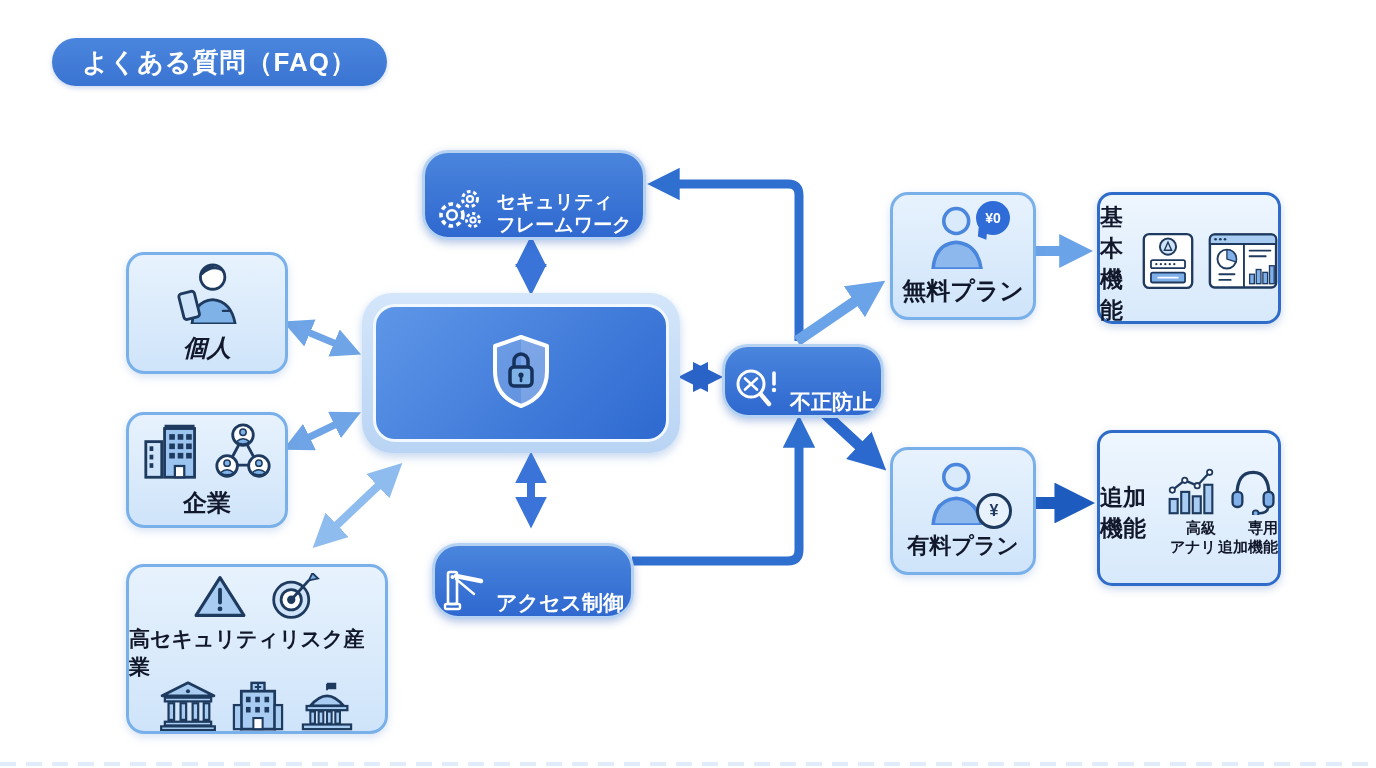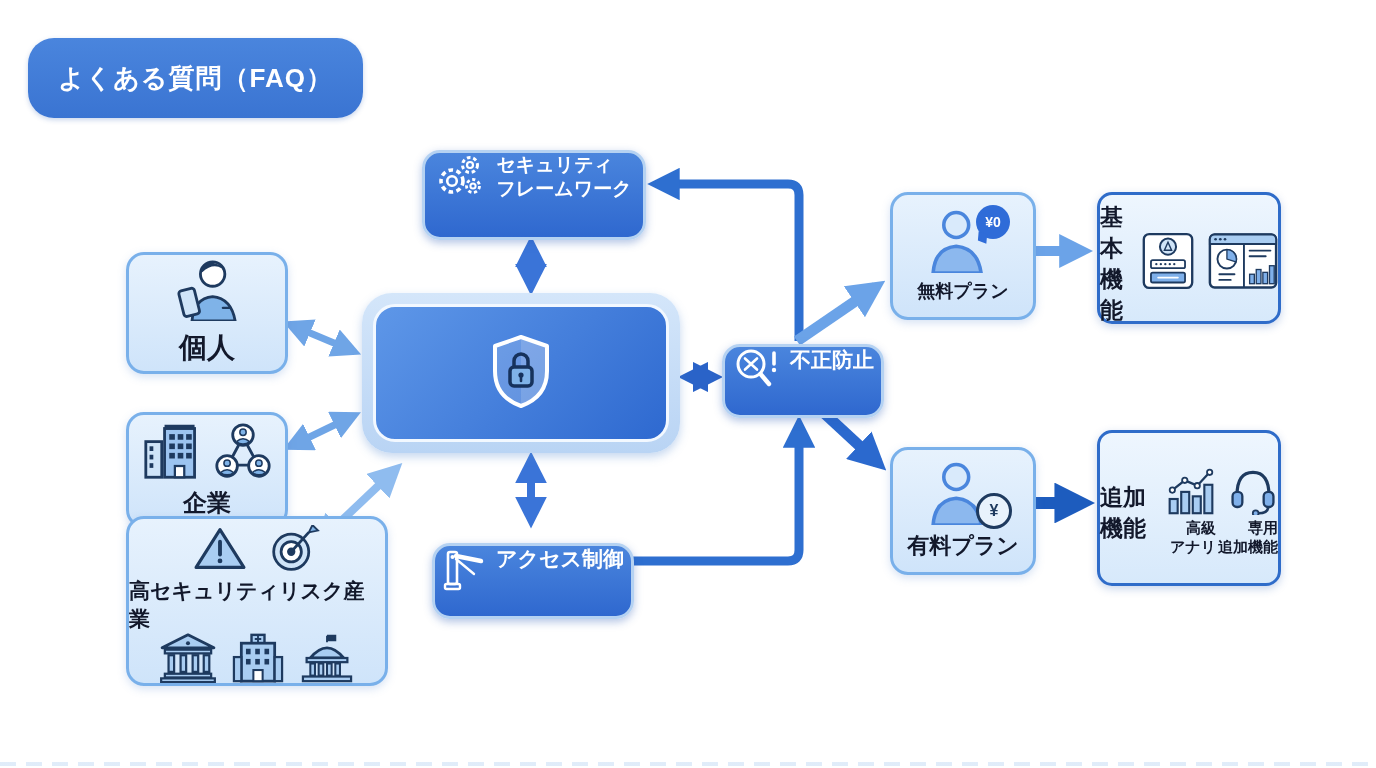--- a/index.html
+++ b/index.html
@@ -2,30 +2,30 @@
 <html><head>
 <meta charset="utf-8">
 <style>
   html,body{margin:0;padding:0;background:#fff;}
   .canvas{
     position:relative;width:1376px;height:768px;background:#ffffff;overflow:hidden;
     font-family:"Liberation Sans","DejaVu Sans",sans-serif;color:#14203a;
   }
   
   .title-badge{
-    position:absolute;left:28px;top:38px;height:48px;padding:16px 30px;
+    position:absolute;left:52px;top:38px;height:48px;padding:0 30px;
     background:linear-gradient(180deg,#4a85dd,#3a74d2);border-radius:26px;
     display:flex;align-items:center;color:#fff;font-size:26px;font-weight:bold;
     letter-spacing:1px;box-shadow:0 2px 5px rgba(40,90,180,.25);
   }
   
   .node{
     position:absolute;background:linear-gradient(180deg,#4a85dd,#2f68cf);
-    border:3px solid #b5d2f2;border-radius:18px;color:#fff;
-    display:flex;align-items:flex-start;justify-content:center;gap:12px;
+    border:3px solid #b5d2f2;border-radius:26px;color:#fff;
+    display:flex;align-items:flex-end;justify-content:center;gap:12px;
     box-shadow:0 3px 8px rgba(40,90,180,.35);
   }
   .node .lbl{font-weight:bold;line-height:1.25;}
   
   .soft{
     position:absolute;background:linear-gradient(180deg,#e7f2fd,#cfe4fa);
     border:3px solid #79b0ea;border-radius:18px;
     display:flex;flex-direction:column;align-items:center;justify-content:center;
     box-shadow:0 3px 8px rgba(90,140,210,.25);
   }
@@ -187,21 +187,21 @@
       <svg width="76" height="62" viewBox="0 0 80 66">
         <circle cx="46" cy="16" r="13" fill="#fff" stroke="#1e3a5f" stroke-width="3"></circle>
         <path d="M33 12 Q38 1 50 5 Q58 8 58 14 L56 10 Q46 4 35 14 Z" fill="#1e3a5f"></path>
         <path d="M24 66 Q26 42 46 40 Q66 42 70 66 Z" fill="#7fb3e8" stroke="#1e3a5f" stroke-width="3" stroke-linejoin="round"></path>
         <g transform="rotate(-14 22 48)">
           <rect x="13" y="32" width="17" height="28" rx="3" fill="#cfe4f8" stroke="#1e3a5f" stroke-width="3"></rect>
         </g>
         <path d="M57 52 h8" stroke="#1e3a5f" stroke-width="2.6" stroke-linecap="round"></path>
       </svg>
     </span>
-    <span class="cap" style="font-size:28px;margin-top:4px;">個人</span>
+    <span class="cap" style="font-size:24px;margin-top:4px;font-style:italic;">個人</span>
   </div>
 
   <div class="soft" style="left:126px;top:412px;width:156px;height:110px;">
     <span class="rowicons" style="gap:10px;">
       <span>
         <svg width="62" height="60" viewBox="0 0 66 64">
           <rect x="4" y="22" width="17" height="38" fill="#cfe4f8" stroke="#1e3a5f" stroke-width="3"></rect>
           <rect x="8" y="27" width="4" height="5" fill="#1e3a5f"></rect>
             <rect x="8" y="36" width="4" height="5" fill="#1e3a5f"></rect>
             <rect x="8" y="45" width="4" height="5" fill="#1e3a5f"></rect>
@@ -236,21 +236,21 @@
             <circle cx="48" cy="47" r="11" fill="#fff" stroke="#1e3a5f" stroke-width="3"></circle>
             <circle cx="48" cy="44" r="3.4" fill="#7fb3e8" stroke="#1e3a5f" stroke-width="1.6"></circle>
             <path d="M41 54 q7 -6 14 0 a11 11 0 0 1 -14 0" fill="#7fb3e8" stroke="#1e3a5f" stroke-width="1.6"></path>
           </g>
         </svg>
       </span>
     </span>
     <span class="cap" style="font-size:24px;margin-top:2px;">企業</span>
   </div>
 
-  <div class="soft" style="left:126px;top:516px;width:256px;height:152px;justify-content:space-evenly;padding:6px 0;">
+  <div class="soft" style="left:126px;top:564px;width:256px;height:152px;justify-content:space-evenly;padding:6px 0;">
     <span class="rowicons" style="gap:18px;">
       <span>
         <svg width="56" height="46" viewBox="0 0 60 50">
           <path d="M30 4 L56 45 H4 Z" fill="#a9cdf2" stroke="#1e3a5f" stroke-width="3.4" stroke-linejoin="round"></path>
           <path d="M30 17 v14" stroke="#1e3a5f" stroke-width="4.2" stroke-linecap="round"></path>
           <circle cx="30" cy="38" r="2.6" fill="#1e3a5f"></circle>
         </svg>
       </span>
       <span>
         <svg width="56" height="48" viewBox="0 0 60 52">
@@ -311,21 +311,21 @@
   <div class="soft" style="left:890px;top:192px;width:140px;height:122px;">
     <span style="position:relative;width:82px;height:64px;">
       <span style="position:absolute;left:4px;top:0;">
         <svg width="64" height="64" viewBox="0 0 72 72">
           <circle cx="34" cy="18" r="14" fill="#d9eafb" stroke="#4a86dd" stroke-width="4"></circle>
           <path d="M8 72 Q10 44 34 42 Q58 44 62 72 Z" fill="#8cb8ee" stroke="#4a86dd" stroke-width="4" stroke-linejoin="round"></path>
         </svg>
       </span>
       <span class="badge-bubble" style="right:-6px;top:-4px;width:34px;height:34px;font-size:14px;">¥0</span>
     </span>
-    <span class="cap" style="font-size:18px;margin-top:6px;">無料プラン</span>
+    <span class="cap" style="font-size:24px;margin-top:6px;">無料プラン</span>
   </div>
 
   <div class="soft" style="left:890px;top:447px;width:140px;height:122px;">
     <span style="position:relative;width:82px;height:64px;">
       <span style="position:absolute;left:4px;top:0;">
         <svg width="64" height="64" viewBox="0 0 72 72">
           <circle cx="34" cy="18" r="14" fill="#d9eafb" stroke="#4a86dd" stroke-width="4"></circle>
           <path d="M8 72 Q10 44 34 42 Q58 44 62 72 Z" fill="#8cb8ee" stroke="#4a86dd" stroke-width="4" stroke-linejoin="round"></path>
         </svg>
       </span>

